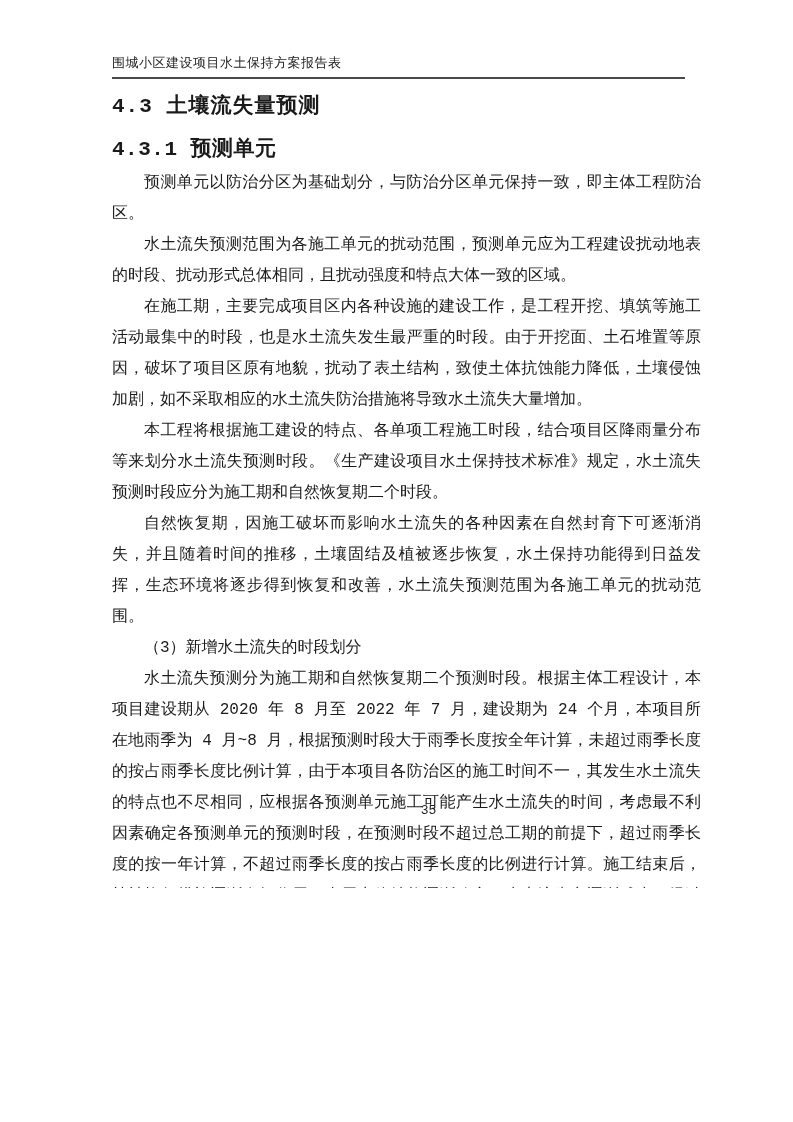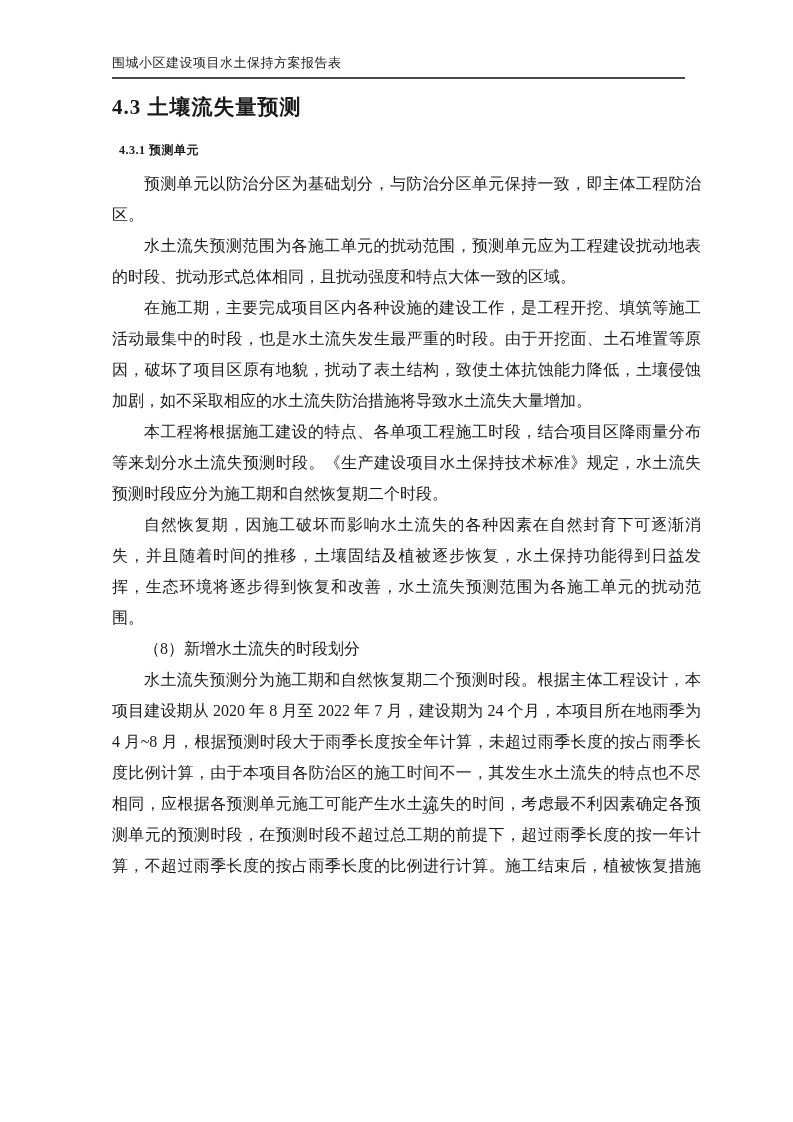--- a/index.html
+++ b/index.html
@@ -6,21 +6,21 @@
     margin: 0;
     padding: 0;
     background: #ffffff;
   }
   .page {
     position: relative;
     width: 793px;
     height: 888px;
     background: #ffffff;
     overflow: hidden;
-    font-family: Liberation Serif, serif;
+    font-family: Liberation Mono, monospace;
     color: #1a1a1a;
   }
   .running-header {
     position: absolute;
     top: 54px;
     left: 112px;
     right: 108px;
     font-size: 13px;
     letter-spacing: 0.5px;
     color: #222;
@@ -34,24 +34,24 @@
     right: 92px;
   }
   .section-title {
     font-size: 21px;
     font-weight: bold;
     letter-spacing: 1px;
     margin: 8px 0 16px 0;
     line-height: 30px;
   }
   .subsection-heading {
-    font-size: 12px;
+    font-size: 21px;
     font-weight: bold;
     letter-spacing: 0.5px;
-    margin: 14px 0 6px 7px;
+    margin: 14px 0 6px 0;
     line-height: 24px;
   }
   .body-paragraph {
     font-size: 16px;
     line-height: 31px;
     text-align: justify;
     text-justify: inter-ideograph;
     text-indent: 2em;
     margin: 0;
     color: #1a1a1a;
@@ -84,21 +84,21 @@
 
     <p class="body-paragraph">水土流失预测范围为各施工单元的扰动范围，预测单元应为工程建设扰动地表的时段、扰动形式总体相同，且扰动强度和特点大体一致的区域。</p>
 
 
     <p class="body-paragraph">在施工期，主要完成项目区内各种设施的建设工作，是工程开挖、填筑等施工活动最集中的时段，也是水土流失发生最严重的时段。由于开挖面、土石堆置等原因，破坏了项目区原有地貌，扰动了表土结构，致使土体抗蚀能力降低，土壤侵蚀加剧，如不采取相应的水土流失防治措施将导致水土流失大量增加。</p>
 
     <p class="body-paragraph">本工程将根据施工建设的特点、各单项工程施工时段，结合项目区降雨量分布等来划分水土流失预测时段。《生产建设项目水土保持技术标准》规定，水土流失预测时段应分为施工期和自然恢复期二个时段。</p>
 
     <p class="body-paragraph">自然恢复期，因施工破坏而影响水土流失的各种因素在自然封育下可逐渐消失，并且随着时间的推移，土壤固结及植被逐步恢复，水土保持功能得到日益发挥，生态环境将逐步得到恢复和改善，水土流失预测范围为各施工单元的扰动范围。</p>
 
-    <p class="body-paragraph">（8）新增水土流失的时段划分</p>
+    <p class="body-paragraph">（3）新增水土流失的时段划分</p>
 
     <p class="body-paragraph">水土流失预测分为施工期和自然恢复期二个预测时段。根据主体工程设计，本项目建设期从 2020 年 8 月至 2022 年 7 月，建设期为 24 个月，本项目所在地雨季为 4 月~8 月，根据预测时段大于雨季长度按全年计算，未超过雨季长度的按占雨季长度比例计算，由于本项目各防治区的施工时间不一，其发生水土流失的特点也不尽相同，应根据各预测单元施工可能产生水土流失的时间，考虑最不利因素确定各预测单元的预测时段，在预测时段不超过总工期的前提下，超过雨季长度的按一年计算，不超过雨季长度的按占雨季长度的比例进行计算。施工结束后，植被恢复措施逐渐发挥作用，表层土体结构逐渐稳定，水土流失亦逐渐减少，经过一段时间恢复可达到新的稳定状态。考虑本项目区降雨量大、雨水充沛、光照强、湿度大，植物生长的湿热条件较好，施工结束二年后项目区的植被能够逐渐</p>
 
   </div>
 
   <div class="page-footer">35</div>
 
 </div>
 
 </body></html>

